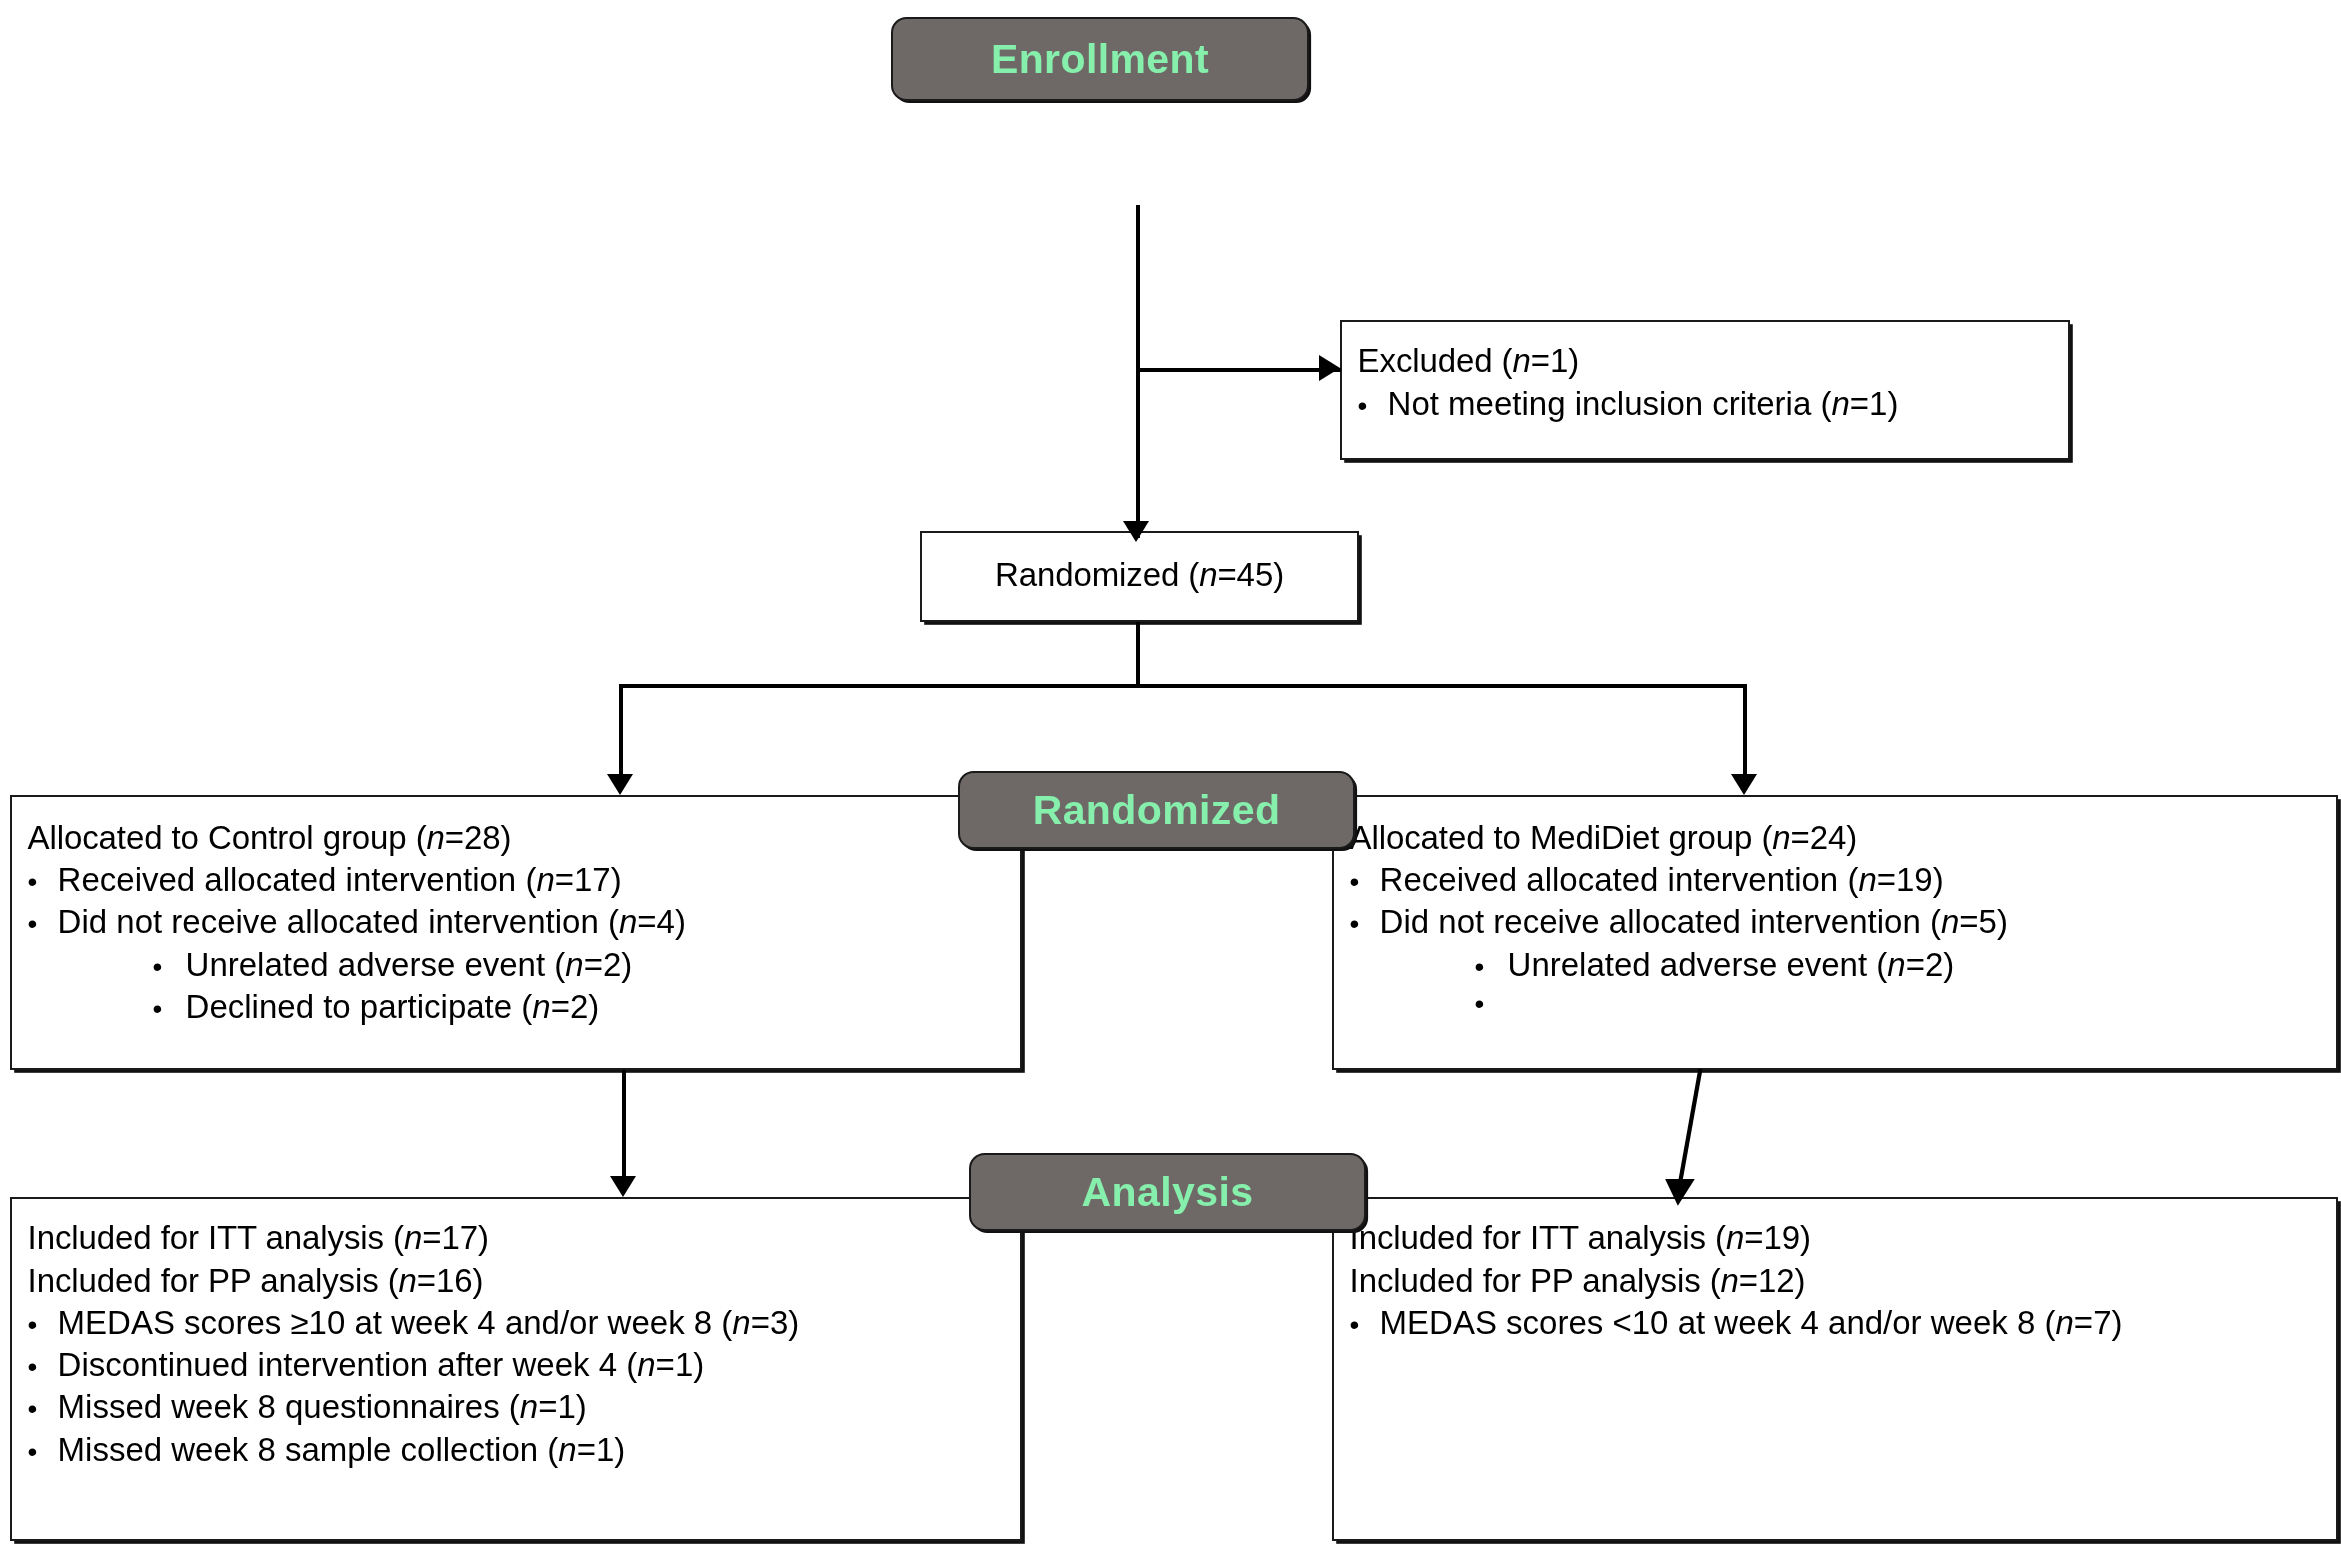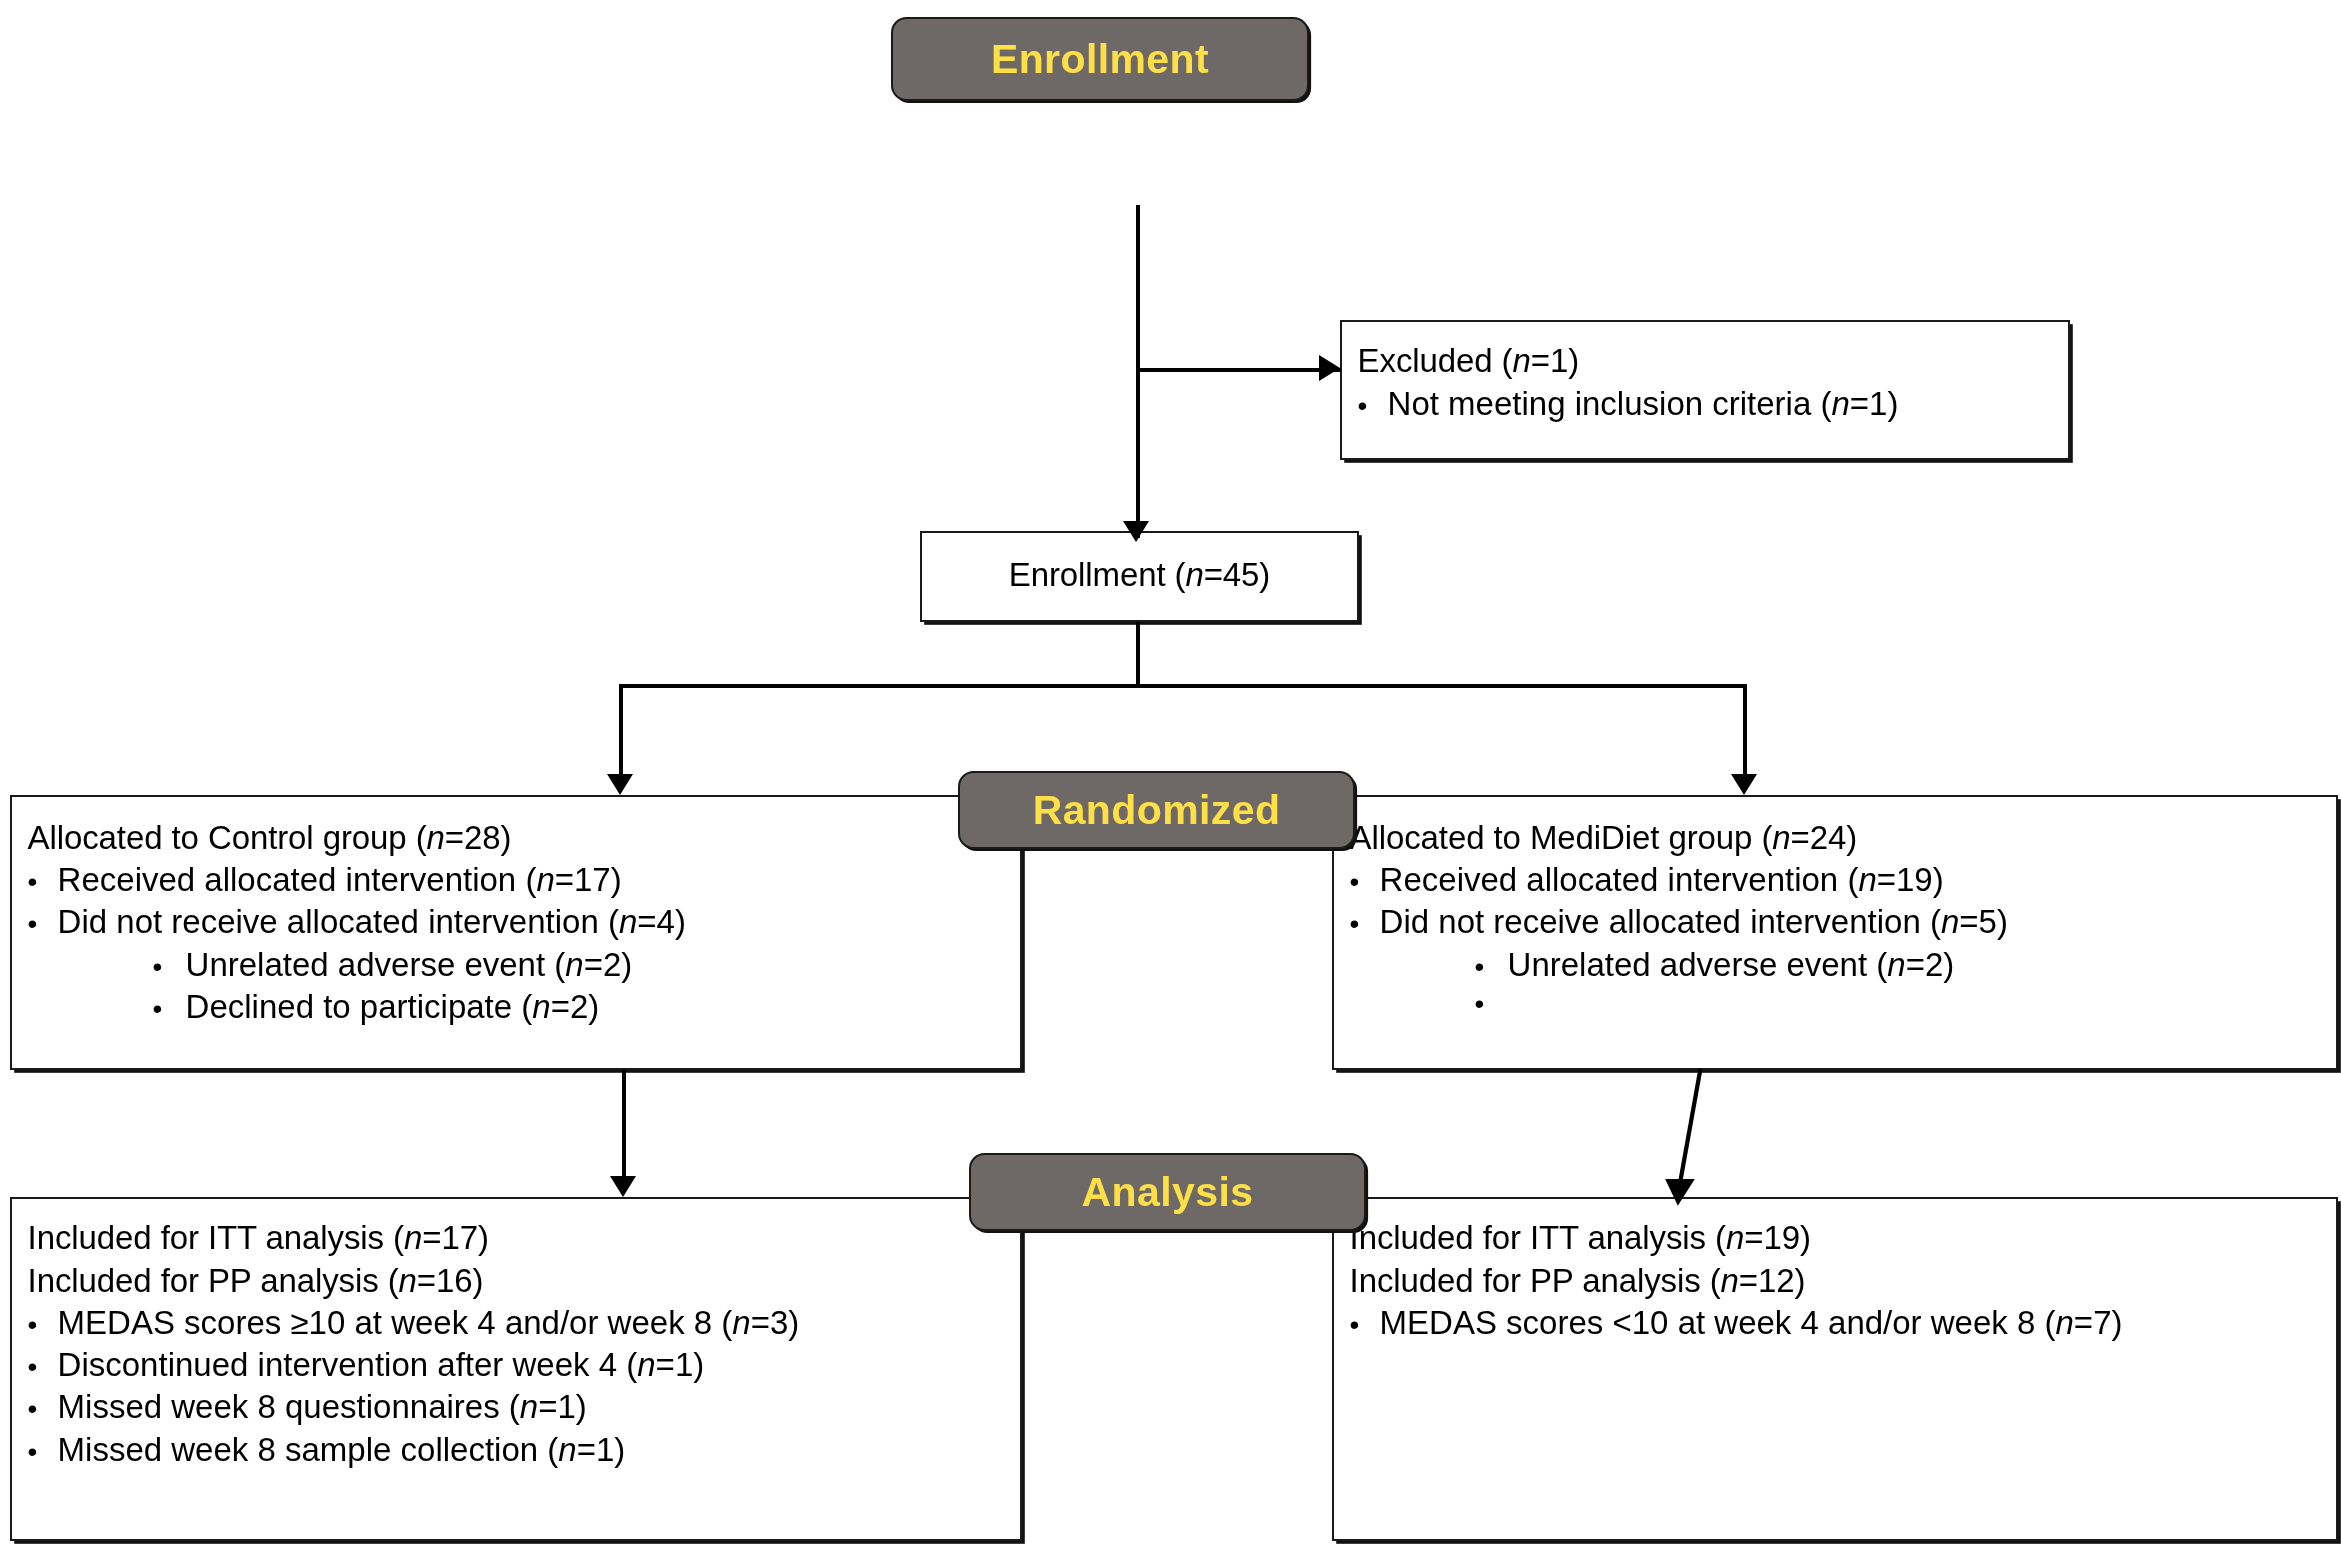--- a/index.html
+++ b/index.html
@@ -59,21 +59,21 @@
   .bullet-row.indent { padding-left: 125px; }
   .bullet-row.indent .dot { width: 33px; }
 
   
   .banner {
     position: absolute;
     box-sizing: border-box;
     background: #6e6867;
     border: 2.8px solid #1a1a1a;
     border-radius: 15.6px;
-    color: #fde047;
+    color: #86efac;
     font-weight: bold;
     font-size: 41px;
     letter-spacing: 0.4px;
     display: flex;
     align-items: center;
     justify-content: center;
     z-index: 40;
     box-shadow: 2.8px 2.8px 0 -0.7px #111111;
   }
 
@@ -133,21 +133,21 @@
       <div class="line"><span>Excluded  (</span><span class="it">n</span><span>=1)</span></div>
       <div class="bullet-row">
         <span class="dot">•</span>
         <span><span>Not meeting inclusion criteria (</span><span class="it">n</span><span>=1)</span></span>
       </div>
     </div>
   </div>
 
   <div class="box" style="left:920px; top:531px; width:439px; height:91px;">
     <div class="box-inner" style="top:21px;">
-      <div class="line centered"><span>Enrollment (</span><span class="it">n</span><span>=45)</span></div>
+      <div class="line centered"><span>Randomized (</span><span class="it">n</span><span>=45)</span></div>
     </div>
   </div>
 
   <div class="vline" style="left:1136px; top:622px; height:64px;"></div>
   <div class="hline" style="left:619px; top:684px; width:1126px;"></div>
   <div class="vline" style="left:619px; top:684px; height:103px;"></div>
   <div class="arrow-down" style="left:607px; top:774px;"></div>
   <div class="vline" style="left:1743px; top:684px; height:103px;"></div>
   <div class="arrow-down" style="left:1731px; top:774px;"></div>
 

